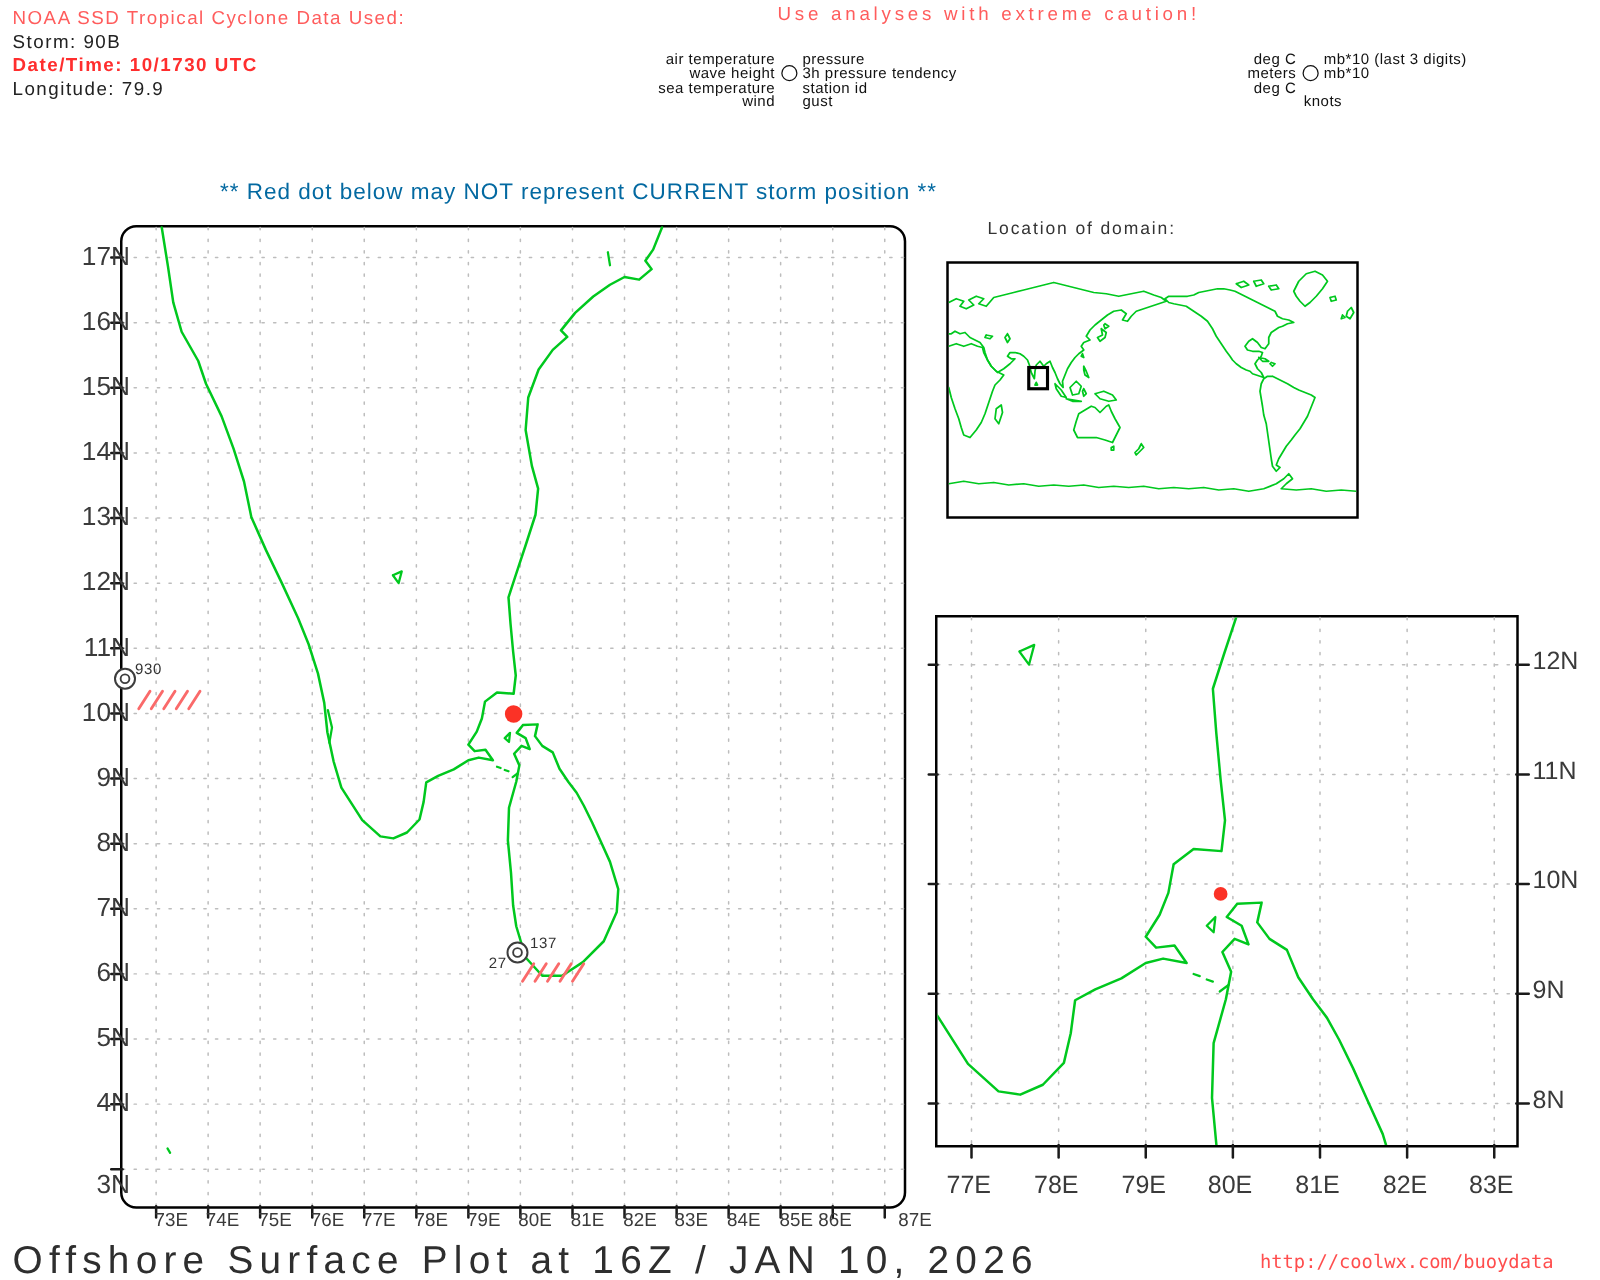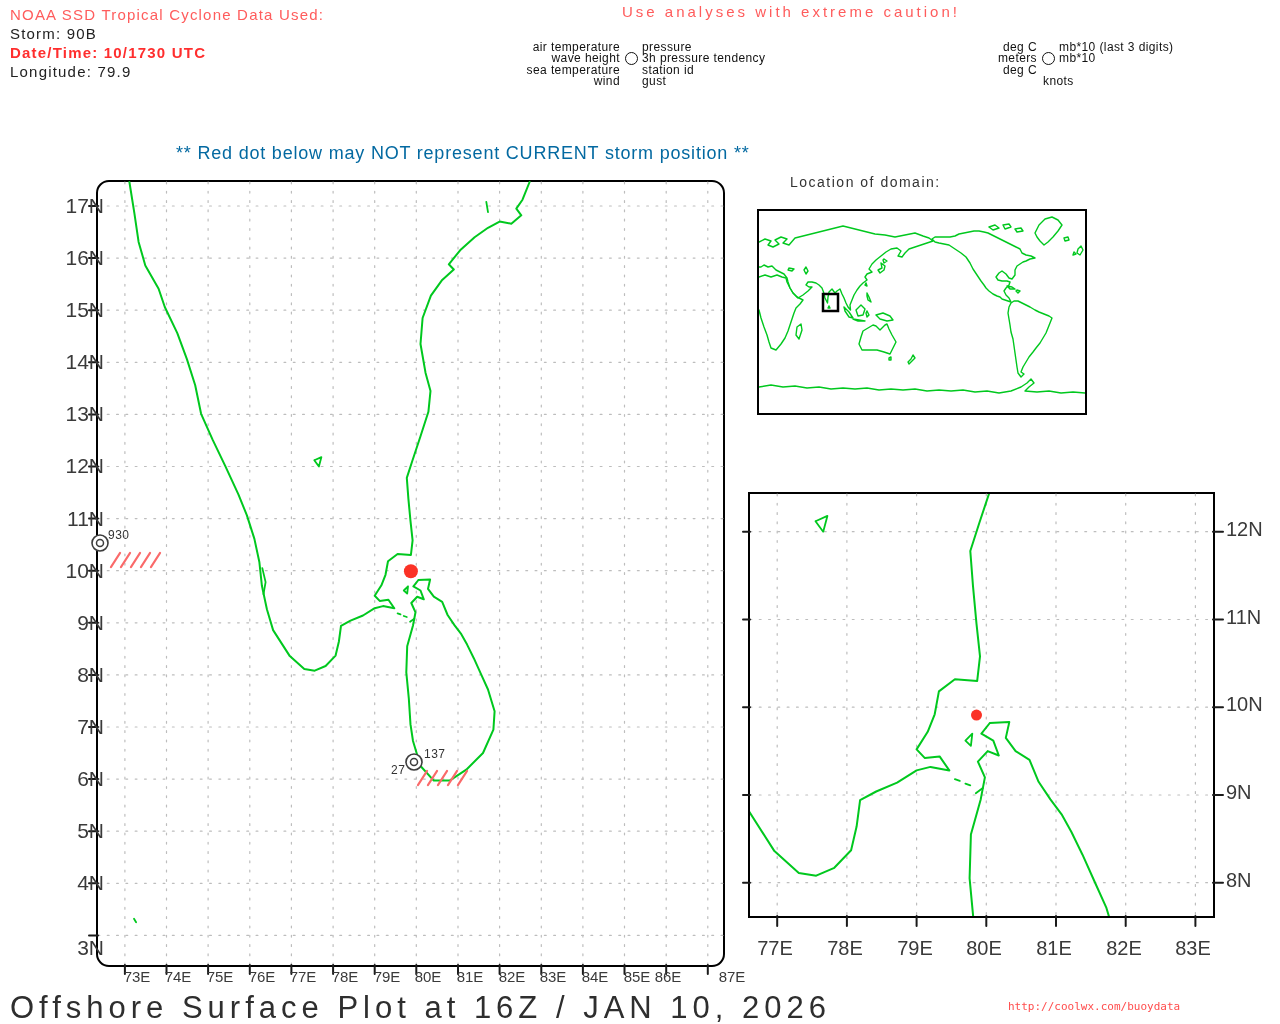--- a/index.html
+++ b/index.html
@@ -25,21 +25,21 @@
   .mapbox{border:2px solid #000;background:#fff;}
   svg{overflow:visible;display:block;}
   .axis-label{color:#3a3a3a;white-space:nowrap;}
   .mm-lab{font-size:21px;width:44px;text-align:right;}
   .mm-lon{font-size:15px;width:40px;text-align:center;}
   .zi-lab{font-size:20px;width:54px;text-align:left;}
   .zi-lon{font-size:20px;width:50px;text-align:center;}
   .world-title{font-size:14px;letter-spacing:1.5px;color:#333;}
   .stlbl{font-family:"Liberation Sans",sans-serif;font-size:12px;fill:#333;letter-spacing:0.5px;}
   .footer-title{font-size:31px;letter-spacing:5px;color:#2e2e2e;white-space:nowrap;}
-  .footer-url{font-family:"DejaVu Sans Mono",monospace;font-size:11px;color:#ff4d4d;
+  .footer-url{font-family:"DejaVu Sans Mono",monospace;font-size:15px;color:#ff4d4d;
               text-decoration:none;white-space:nowrap;}
 </style>
 </head>
 <body>
 
 <div class="abs" style="left:10px;top:5px;">
   <div class="hdr-line red">NOAA SSD Tropical Cyclone Data Used:</div>
   <div class="hdr-line">Storm: 90B</div>
   <div class="hdr-line boldred">Date/Time: 10/1730 UTC</div>
   <div class="hdr-line">Longitude: 79.9</div>

